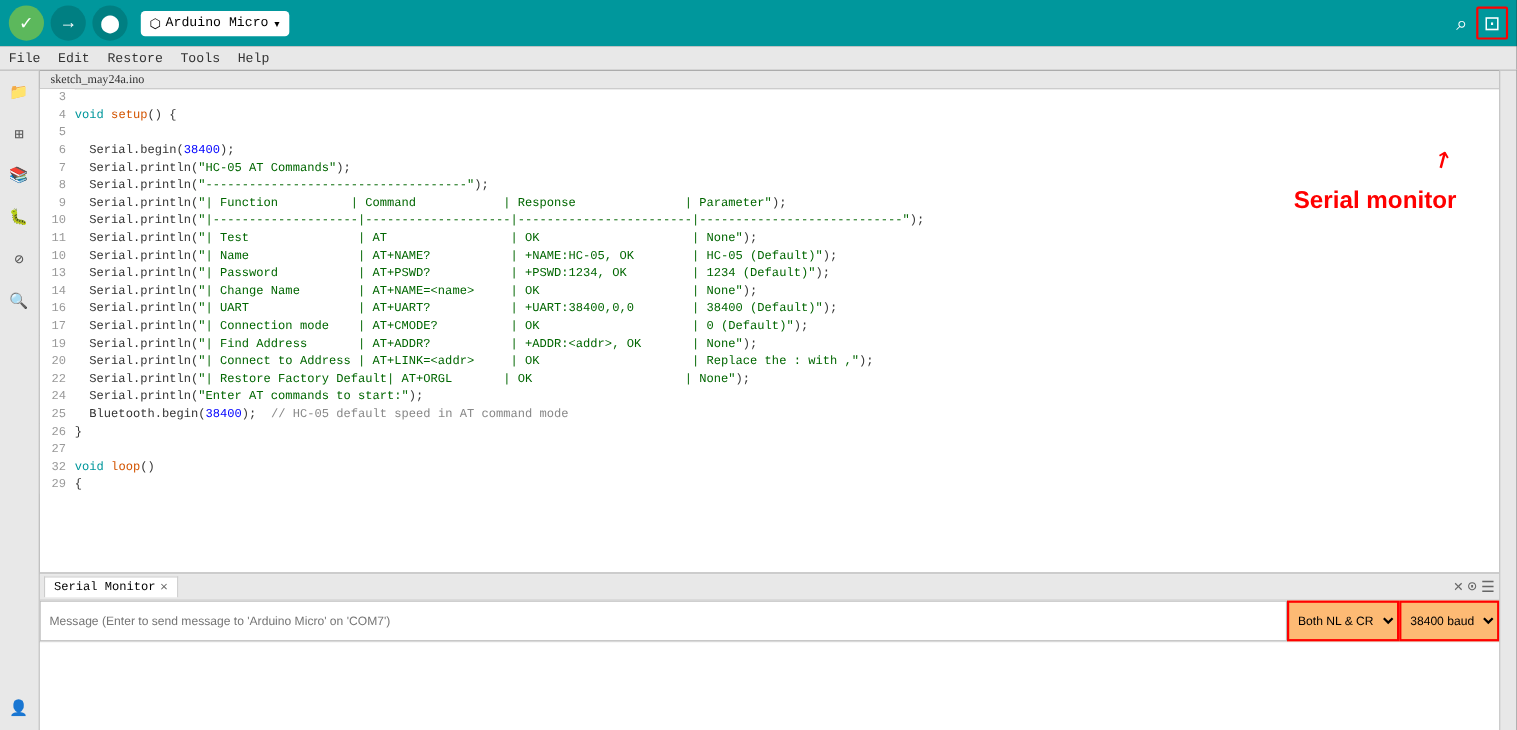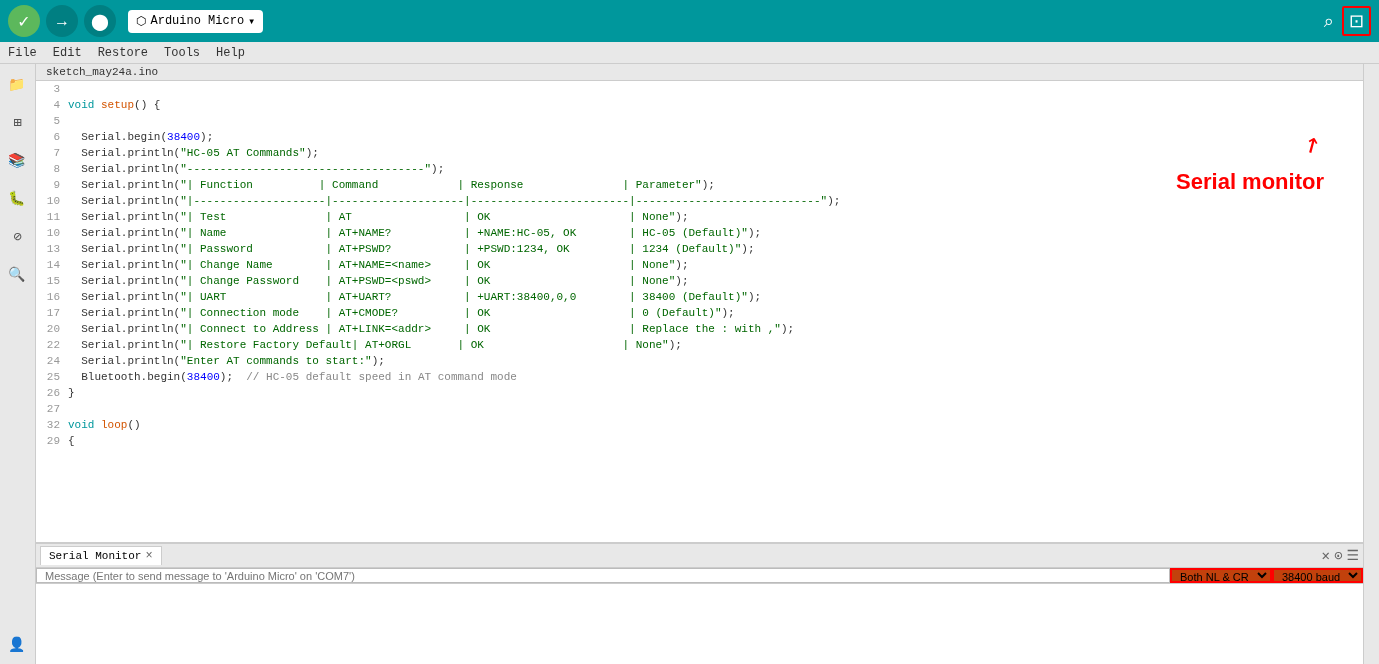--- a/index.html
+++ b/index.html
@@ -86,20 +86,21 @@
       width: 24px; height: 24px;
       display: flex; align-items: center; justify-content: center;
       cursor: pointer; color: #555; font-size: 14px;
     }
     #file-tab {
       background: #e8e8e8;
       padding: 2px 10px;
       font-size: 11px;
       color: #333;
       border-bottom: 1px solid #ccc;
+      font-family: Liberation Serif, serif;
     }
     #code-editor {
       flex: 1;
       overflow-y: auto;
       overflow-x: auto;
       background: white;
     }
     .code-line {
       display: flex;
       min-height: 16px;
@@ -151,37 +152,37 @@
       cursor: pointer;
     }
     .close-btn { cursor: pointer; font-size: 12px; color: #666; }
     .serial-tab-icons {
       margin-left: auto;
       display: flex; align-items: center; gap: 4px;
     }
     .serial-tab-icon { font-size: 14px; color: #666; cursor: pointer; }
     #serial-input-bar {
       display: flex;
-      height: 16px;
+      height: 38px;
       align-items: flex-start;
       border-bottom: 1px solid #ccc;
     }
     #serial-input {
       flex: 1;
       height: 100%;
       border: 1px solid #bbb;
       outline: none;
       padding: 0 8px;
       font-size: 11px;
       color: #999;
     }
     .serial-select {
       height: 100%;
       border: 2px solid red;
-      background: #c2410c;
+      background: #fdba74;
       font-size: 11px;
       padding: 0 4px;
       cursor: pointer;
     }
     #serial-output {
       height: 80px;
       background: white;
       overflow-y: auto;
     }
 
@@ -308,30 +309,30 @@
           </div>
         <div class="code-line">
             <span class="line-num">13</span>
             <span class="line-content">  Serial.println(<span class="str">"| Password           | AT+PSWD?           | +PSWD:1234, OK         | 1234 (Default)"</span>);</span>
           </div>
         <div class="code-line">
             <span class="line-num">14</span>
             <span class="line-content">  Serial.println(<span class="str">"| Change Name        | AT+NAME=&lt;name&gt;     | OK                     | None"</span>);</span>
           </div>
         <div class="code-line">
-            <span class="line-num">15</span>
-            <span class="line-content">  Serial.println(<span class="str">"| Change Password    | AT+PSWD=&lt;pswd&gt;     | OK                     | None"</span>);</span>
-          </div>
-        <div class="code-line">
             <span class="line-num">16</span>
             <span class="line-content">  Serial.println(<span class="str">"| UART               | AT+UART?           | +UART:38400,0,0        | 38400 (Default)"</span>);</span>
           </div>
         <div class="code-line">
             <span class="line-num">17</span>
             <span class="line-content">  Serial.println(<span class="str">"| Connection mode    | AT+CMODE?          | OK                     | 0 (Default)"</span>);</span>
+          </div>
+        <div class="code-line">
+            <span class="line-num">19</span>
+            <span class="line-content">  Serial.println(<span class="str">"| Find Address       | AT+ADDR?           | +ADDR:&lt;addr&gt;, OK       | None"</span>);</span>
           </div>
         <div class="code-line">
             <span class="line-num">20</span>
             <span class="line-content">  Serial.println(<span class="str">"| Connect to Address | AT+LINK=&lt;addr&gt;     | OK                     | Replace the : with ,"</span>);</span>
           </div>
         <div class="code-line">
             <span class="line-num">22</span>
             <span class="line-content">  Serial.println(<span class="str">"| Restore Factory Default| AT+ORGL       | OK                     | None"</span>);</span>
           </div>
         <div class="code-line">

